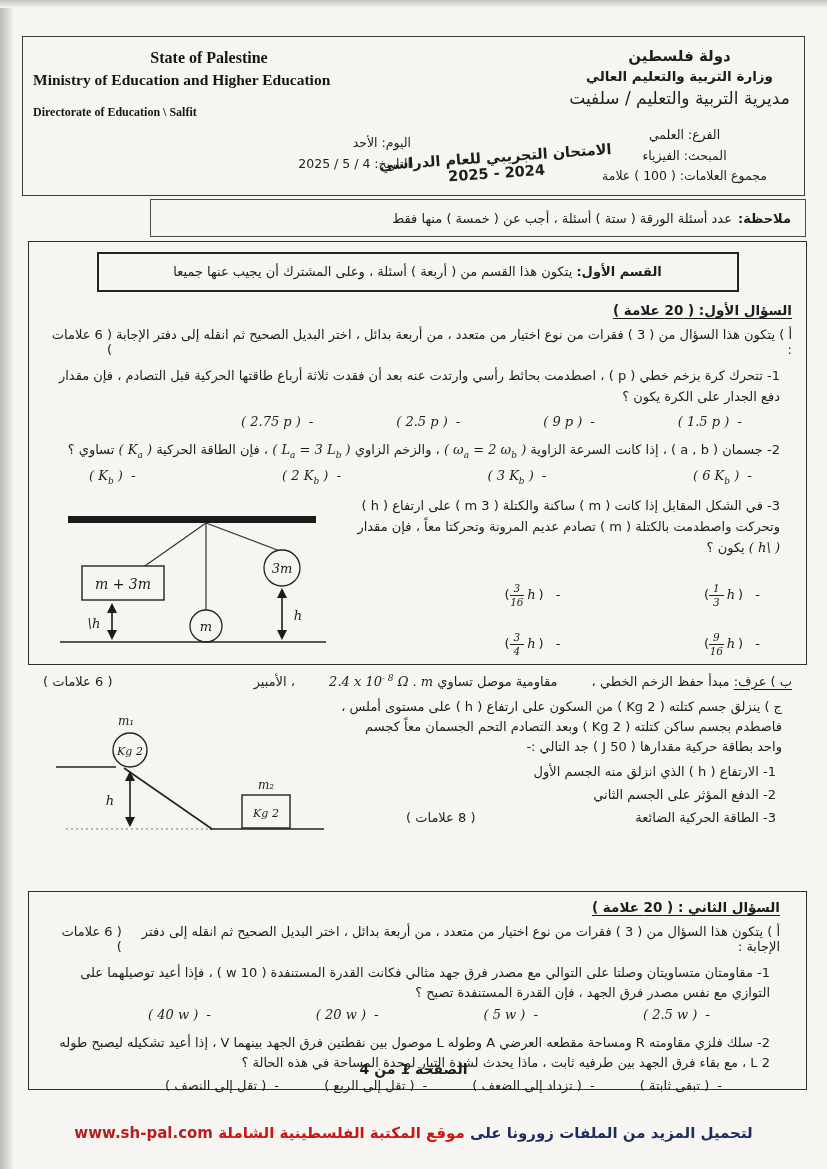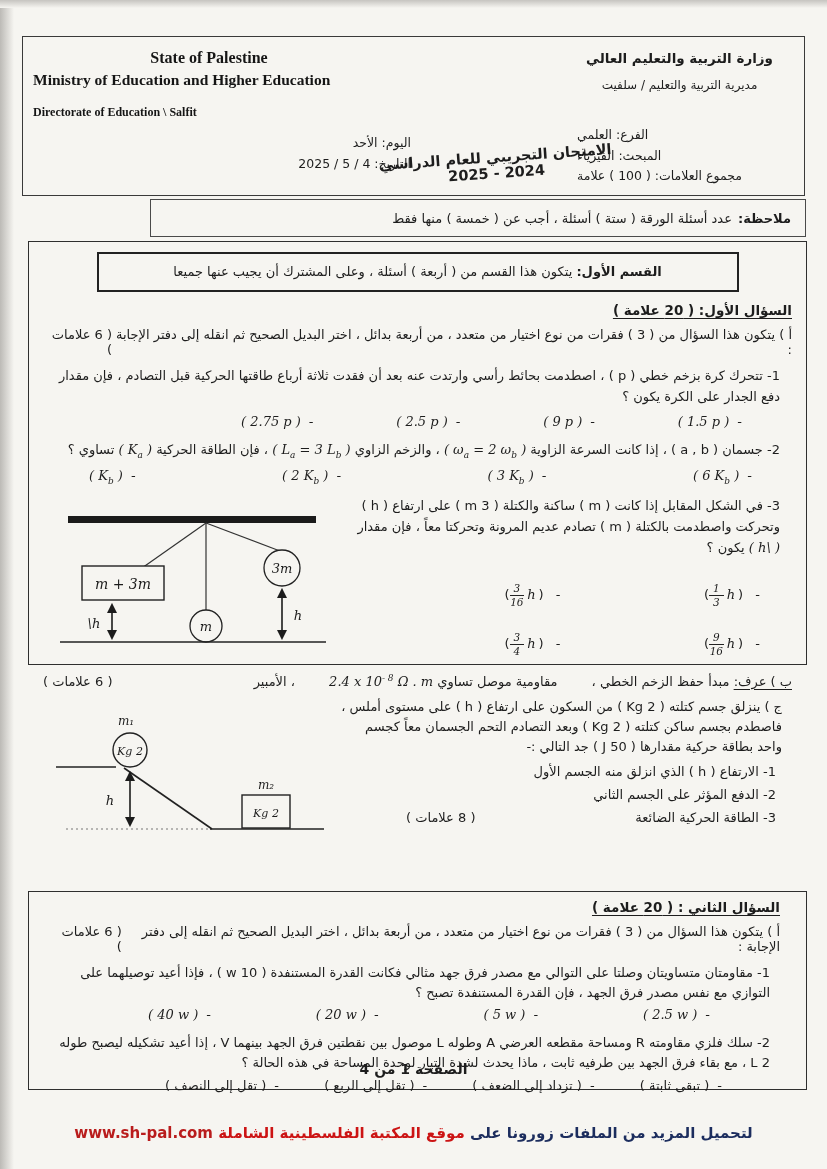--- a/index.html
+++ b/index.html
@@ -52,24 +52,24 @@
   .h-center { position: absolute; left: 368px; top: 8px; width: 200px; text-align: center; }
   .bismillah { font-size: 15px; font-weight: bold; }
   .emblem { margin-top: 6px; }
   .h-title {
     position: absolute; left: 318px; top: 112px; width: 310px; text-align: center;
     font-size: 14.5px; font-weight: bold; transform: rotate(-4deg); direction: rtl;
   }
   .h-ar { position: absolute; right: 12px; top: 10px; width: 225px; text-align: center; direction: rtl; }
   .h-ar .a1 { font-size: 15px; font-weight: bold; }
   .h-ar .a2 { font-size: 13.5px; font-weight: bold; margin-top: 3px; }
-  .h-ar .a3 { font-size: 12px; margin-top: 12px; }
+  .h-ar .a3 { font-size: 17px; margin-top: 4px; }
   .h-info {
     position: absolute; right: 12px; top: 88px; width: 215px;
-    direction: rtl; text-align: left; font-size: 12.5px; line-height: 1.65;
+    direction: rtl; text-align: center; font-size: 12.5px; line-height: 1.65;
   }
 
   
   .note-box {
     position: absolute; left: 150px; top: 199px; width: 656px; height: 38px;
     border: 1.4px solid #4a4a4a; direction: rtl; display: flex; align-items: center;
     padding: 0 14px; font-size: 13px; gap: 6px; z-index: 2;
   }
   .note-box .nlabel { font-weight: bold; }
 
@@ -162,20 +162,21 @@
       </div>
     </div>
 
 
     <div class="h-title">
       <span>الامتحان التجريبي للعام الدراسي</span>
       <span class="ltr">2025 - 2024</span>
     </div>
 
     <div class="h-ar">
+      <div class="a1">دولة فلسطين</div>
       <div class="a2">وزارة التربية والتعليم العالي</div>
       <div class="a3">مديرية التربية والتعليم / سلفيت</div>
     </div>
 
     <div class="h-info">
       <div>الفرع: العلمي</div>
       <div>المبحث: الفيزياء</div>
       <div>مجموع العلامات: ( 100 ) علامة</div>
     </div>
   </div>

